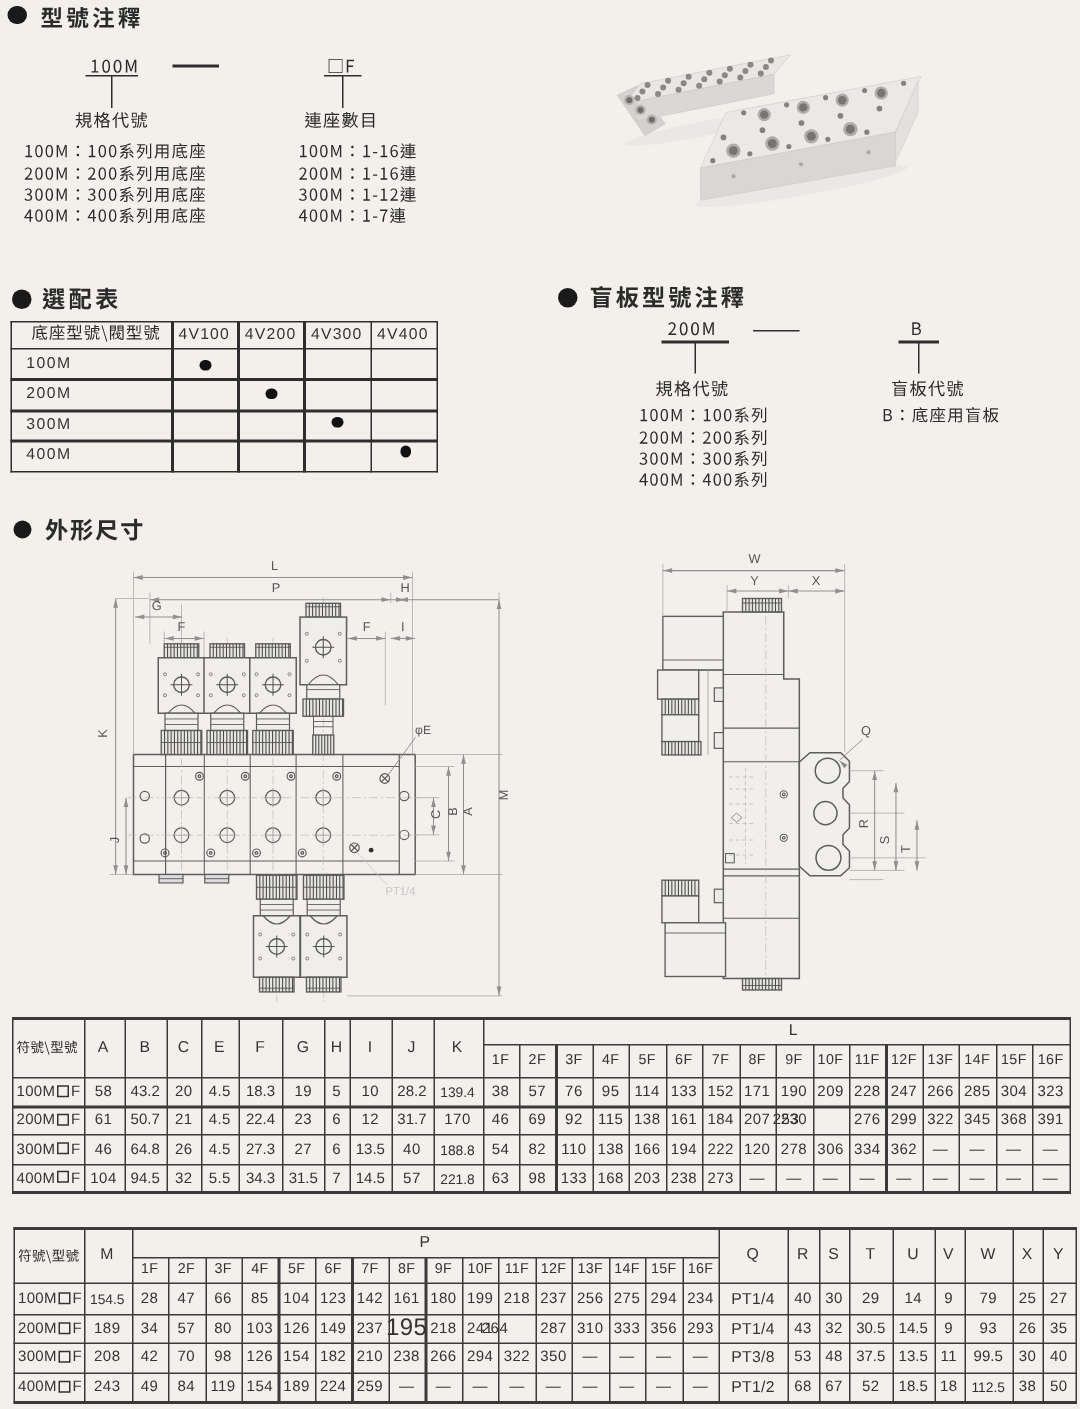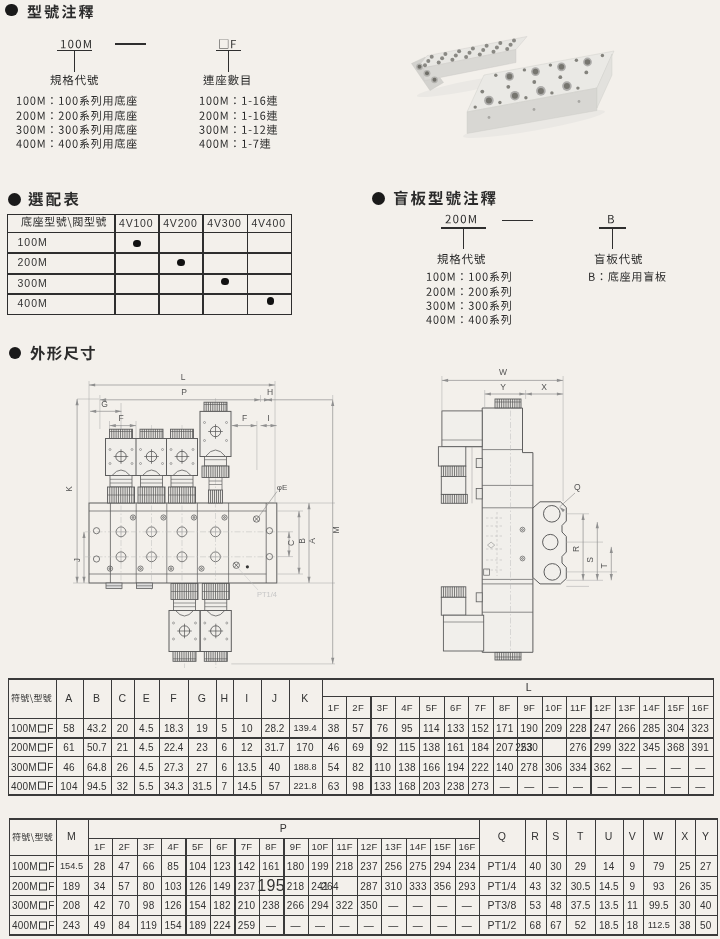--- a/index.html
+++ b/index.html
@@ -1079,21 +1079,21 @@
 <div class="abs" style="left:382.6px;top:766.5px;transform:translate(-50%,-50%);font-size:10px;letter-spacing:0.3px;color:#333;white-space:nowrap">110</div>
 
 <div class="abs" style="left:407.1px;top:766.5px;transform:translate(-50%,-50%);font-size:10px;letter-spacing:0.3px;color:#333;white-space:nowrap">138</div>
 
 <div class="abs" style="left:431.5px;top:766.5px;transform:translate(-50%,-50%);font-size:10px;letter-spacing:0.3px;color:#333;white-space:nowrap">166</div>
 
 <div class="abs" style="left:455.9px;top:766.5px;transform:translate(-50%,-50%);font-size:10px;letter-spacing:0.3px;color:#333;white-space:nowrap">194</div>
 
 <div class="abs" style="left:480.4px;top:766.5px;transform:translate(-50%,-50%);font-size:10px;letter-spacing:0.3px;color:#333;white-space:nowrap">222</div>
 
-<div class="abs" style="left:504.8px;top:766.5px;transform:translate(-50%,-50%);font-size:10px;letter-spacing:0.3px;color:#333;white-space:nowrap">140</div>
+<div class="abs" style="left:504.8px;top:766.5px;transform:translate(-50%,-50%);font-size:10px;letter-spacing:0.3px;color:#333;white-space:nowrap">120</div>
 
 <div class="abs" style="left:529.3px;top:766.5px;transform:translate(-50%,-50%);font-size:10px;letter-spacing:0.3px;color:#333;white-space:nowrap">278</div>
 
 <div class="abs" style="left:553.7px;top:766.5px;transform:translate(-50%,-50%);font-size:10px;letter-spacing:0.3px;color:#333;white-space:nowrap">306</div>
 
 <div class="abs" style="left:578.2px;top:766.5px;transform:translate(-50%,-50%);font-size:10px;letter-spacing:0.3px;color:#333;white-space:nowrap">334</div>
 
 <div class="abs" style="left:602.6px;top:766.5px;transform:translate(-50%,-50%);font-size:10px;letter-spacing:0.3px;color:#333;white-space:nowrap">362</div>
 
 <div class="abs" style="left:627.0px;top:766.5px;transform:translate(-50%,-50%);font-size:10px;letter-spacing:0.3px;color:#333;white-space:nowrap">—</div>

